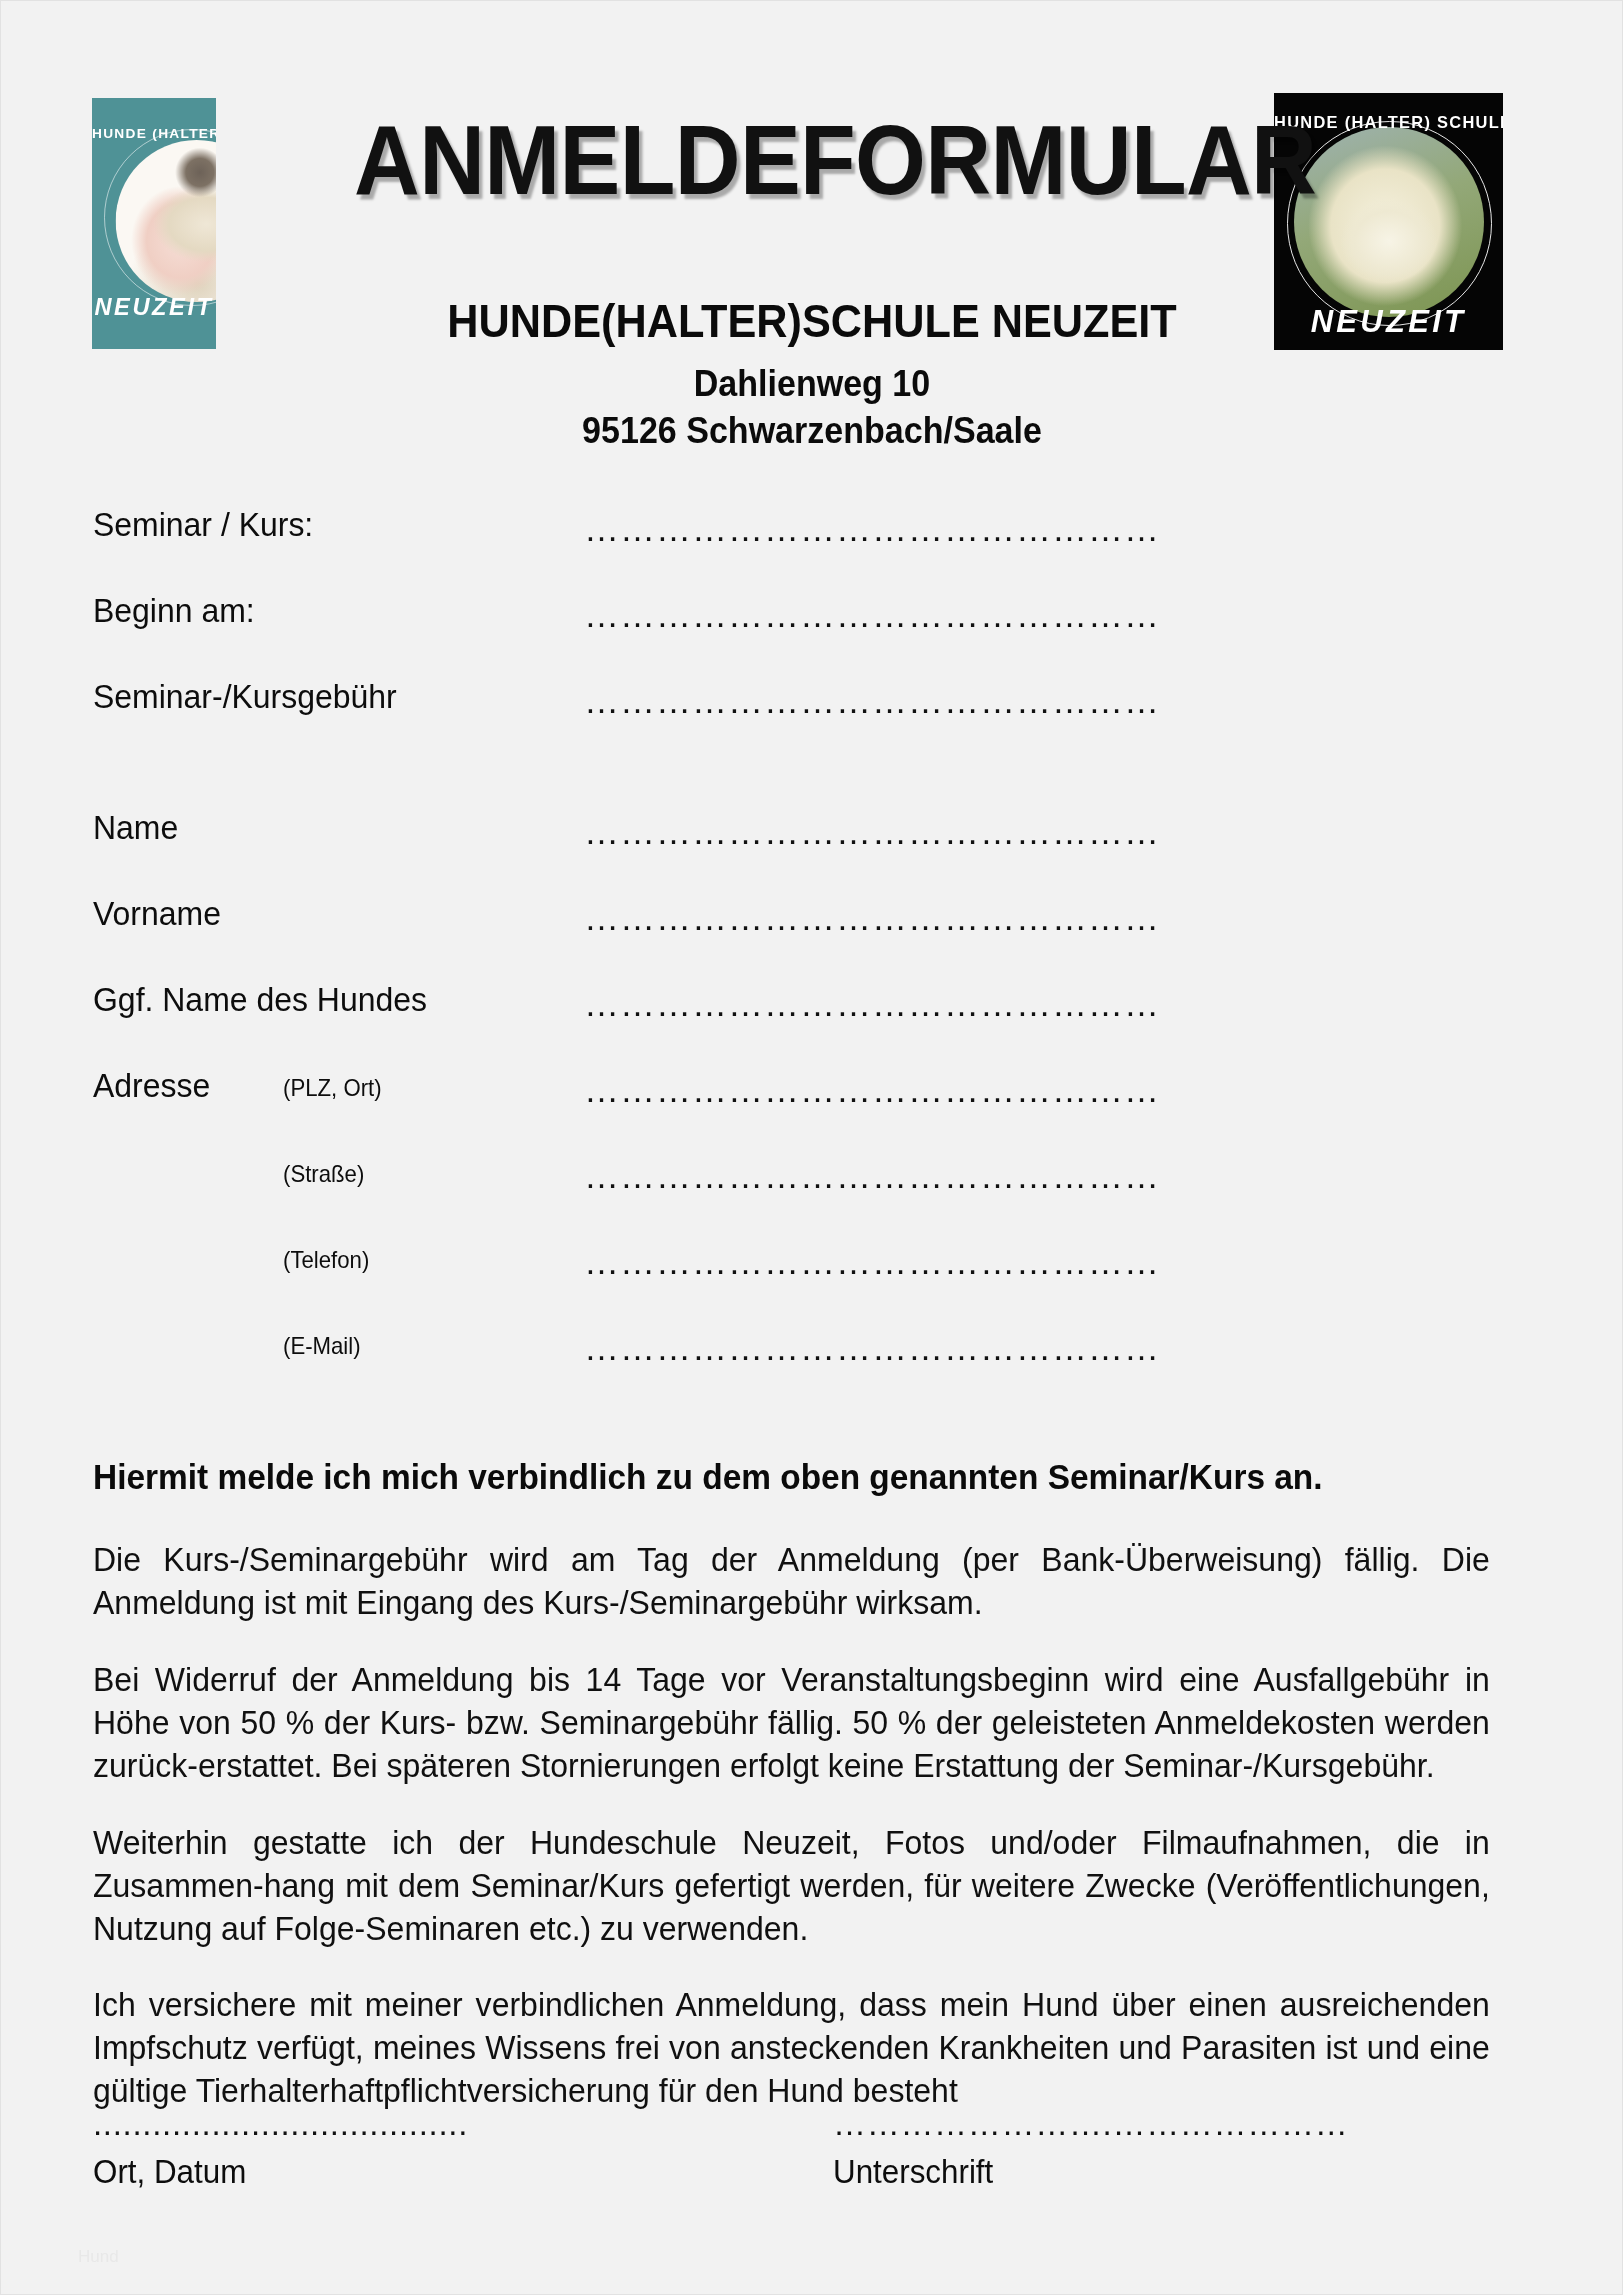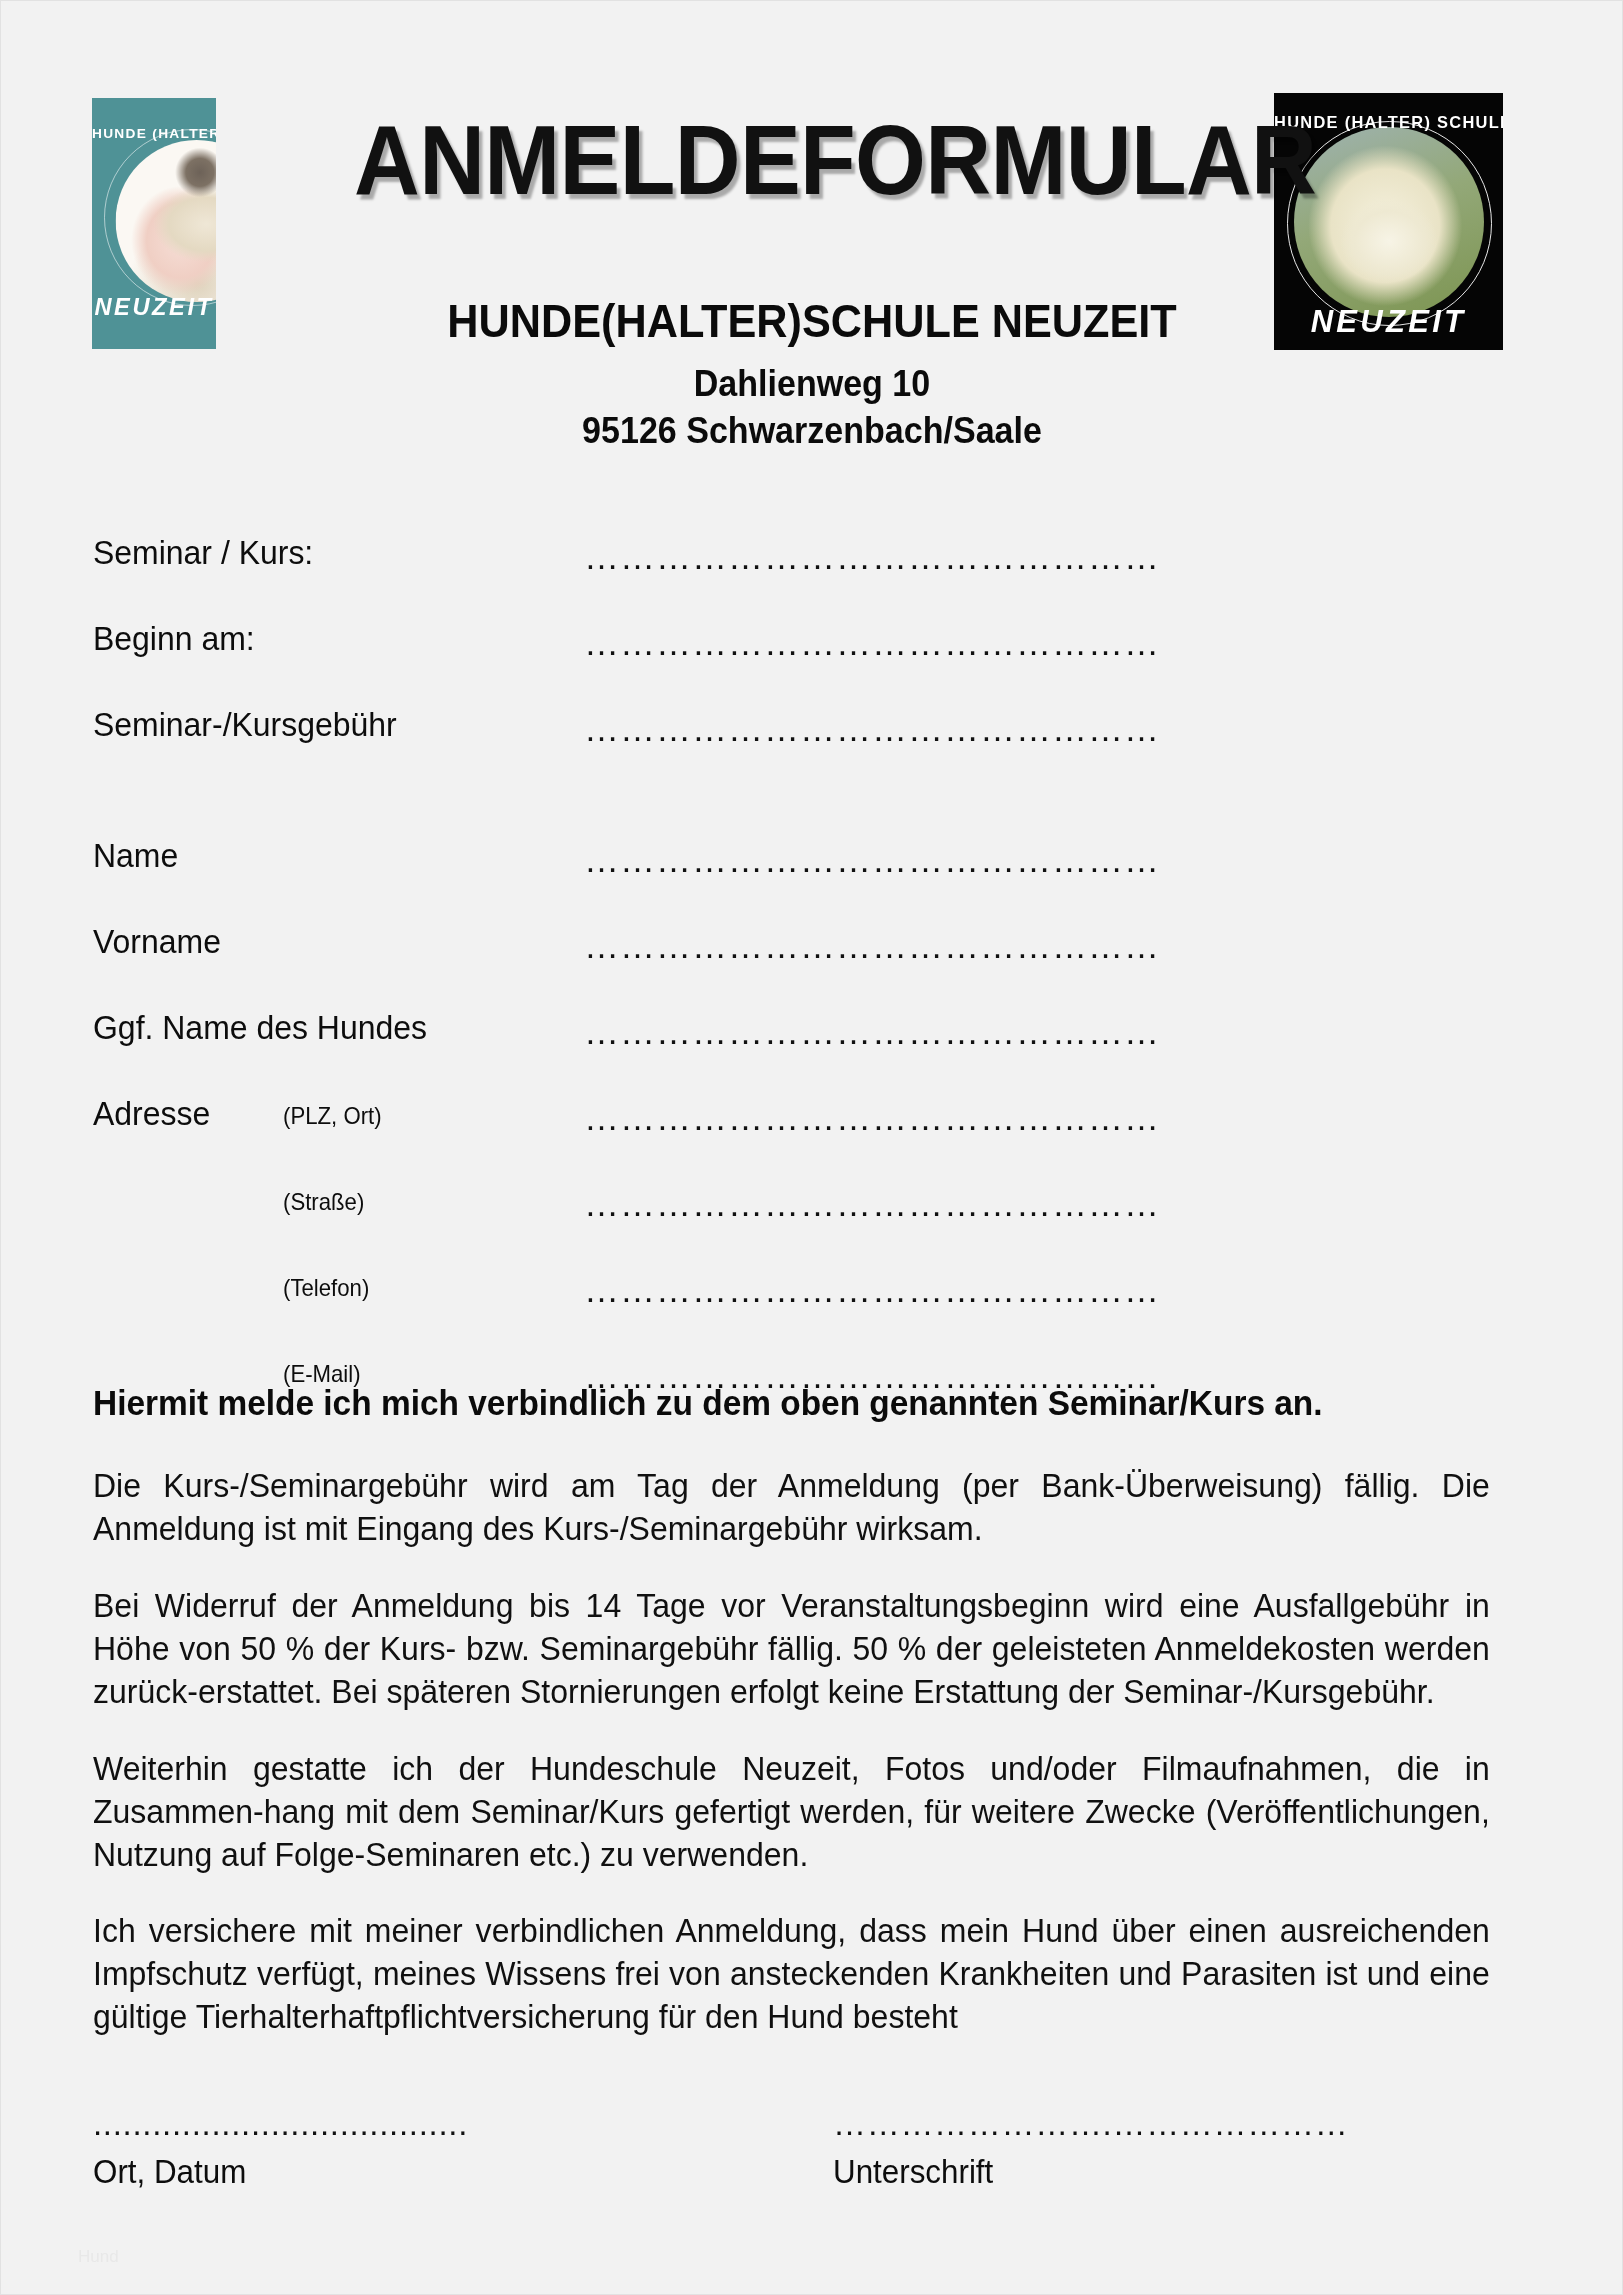--- a/index.html
+++ b/index.html
@@ -173,21 +173,21 @@
     transform-origin: center top;
     white-space: nowrap;
   }
   .title-street { top: 362px; font-size: 37px; }
   .title-city   { top: 409px; font-size: 37px; }
 
   
   .form-block {
     position: absolute;
     left: 92px;
-    top: 524px;
+    top: 496px;
     width: 1440px;
   }
   .field-row {
     position: relative;
     height: 86px;
   }
   .field-label {
     position: absolute;
     left: 0;
     top: 7.9px;
@@ -218,21 +218,21 @@
     color: #111111;
     overflow: hidden;
     white-space: nowrap;
   }
   .gap-small { height: 45px; }
 
   
   .body-block {
     position: absolute;
     left: 92px;
-    top: 1381px;
+    top: 1455px;
     width: 1440px;
   }
   .declaration {
     font-size: 35px;
     line-height: 1.18;
     font-weight: 700;
     color: #0b0b0b;
     transform: scaleX(0.955);
     transform-origin: left top;
     margin: 0 0 42px 0;

